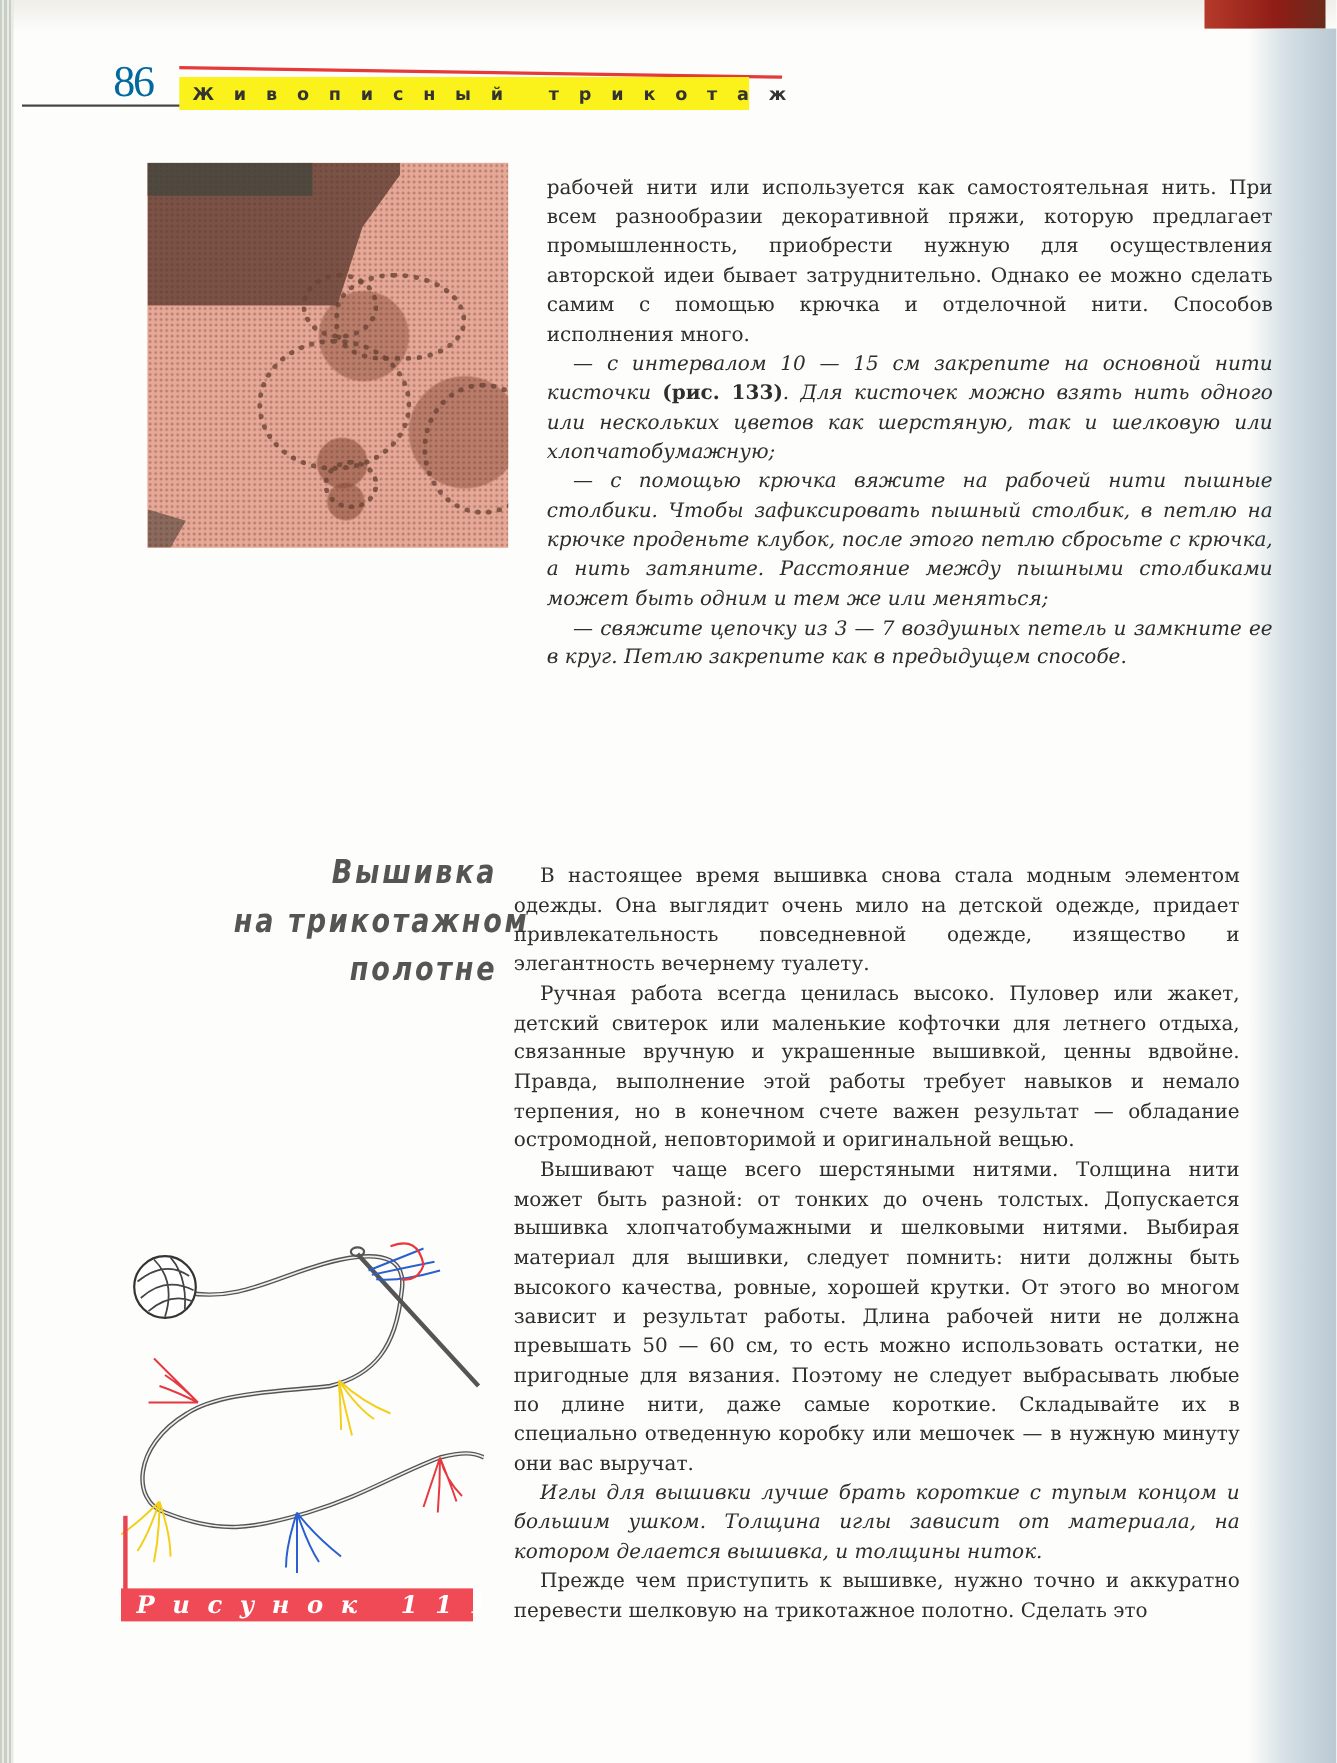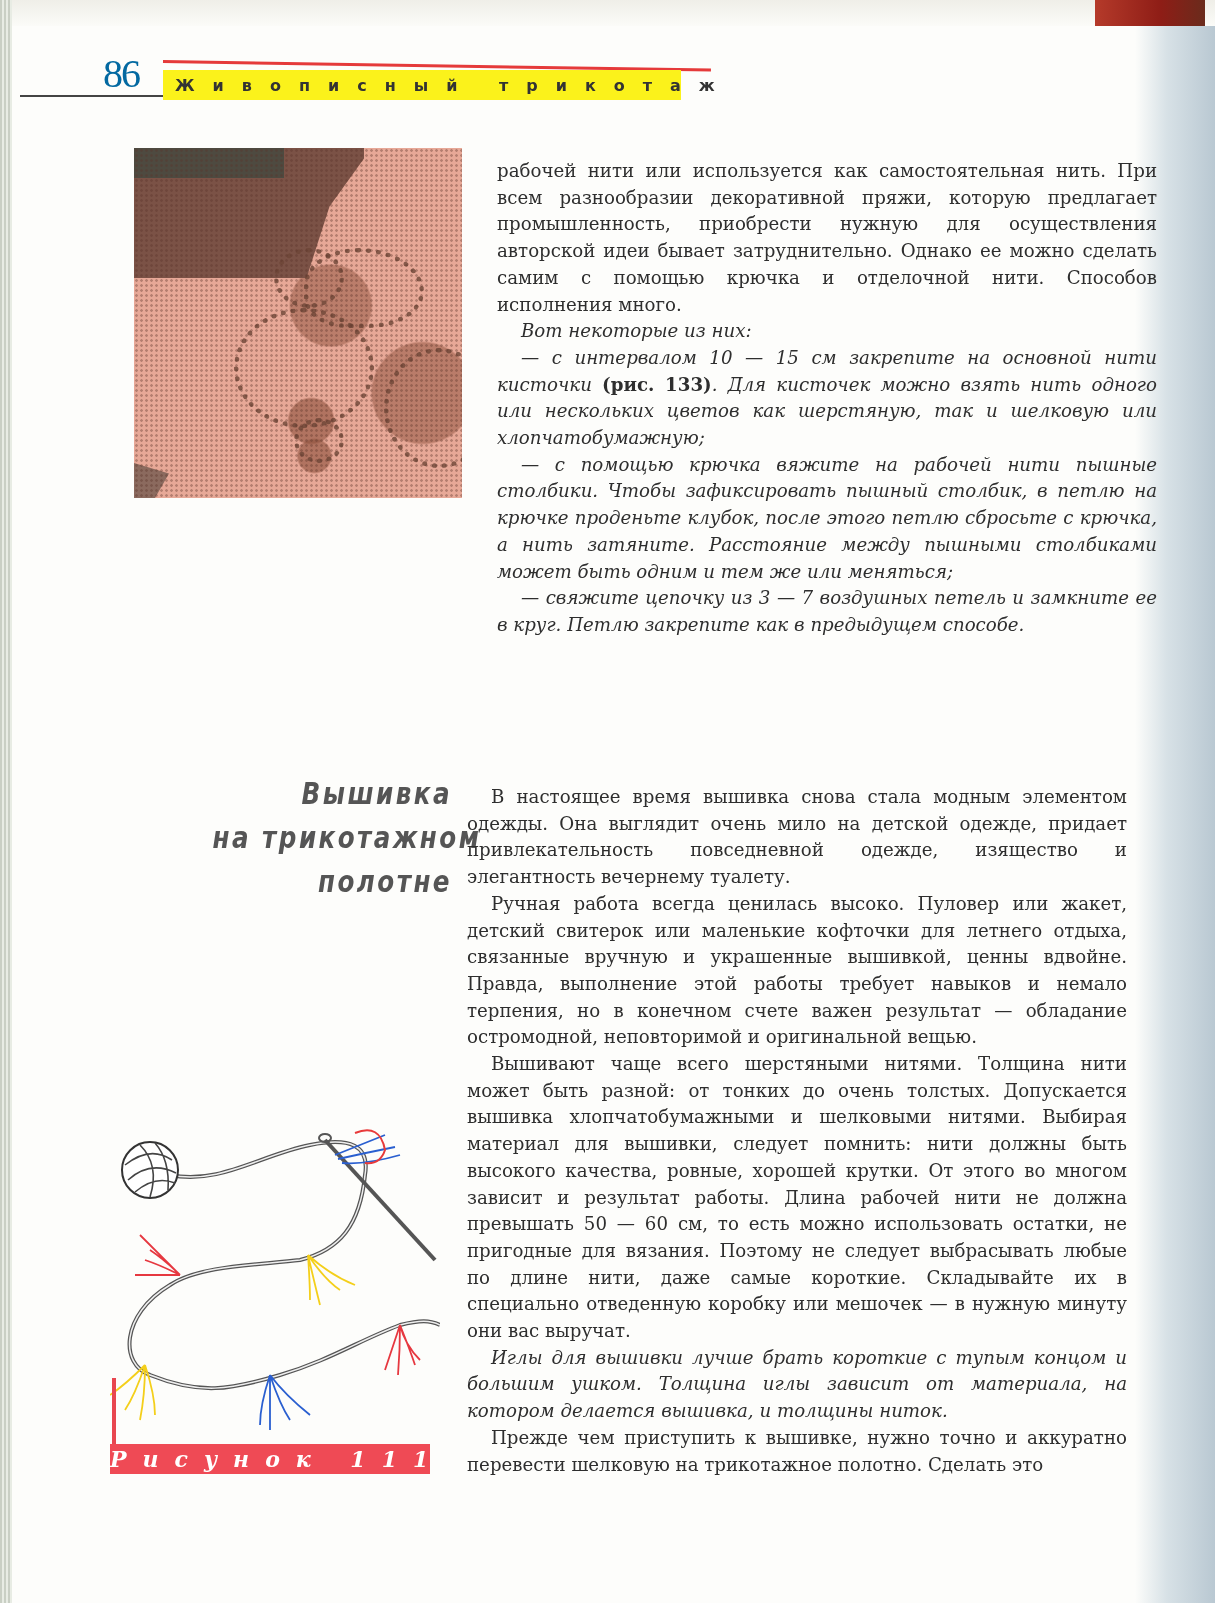--- a/index.html
+++ b/index.html
@@ -94,21 +94,21 @@
   .figure {
     position: absolute; left: 110px; top: 1125px; width: 330px; height: 340px;
   }
   .fig-frame-left {
     position: absolute; left: 112px; top: 1378px; width: 4px; height: 85px; background: #e8464f;
   }
   .fig-caption {
     position: absolute; left: 110px; top: 1444px; width: 320px; height: 30px;
     background: #ef4a55; color: #fff;
     font-family: "DejaVu Serif", serif; font-weight: bold; font-style: italic; font-size: 22px;
-    display: flex; align-items: center; padding-left: 0; box-sizing: border-box;
+    display: flex; align-items: center; padding-left: 14px; box-sizing: border-box;
     letter-spacing: 16px; white-space: nowrap;
   }
 </style>
 </head>
 <body>
 
 <div class="top-edge"></div>
 <div class="top-red"></div>
 <div class="spine"></div>
 <div class="right-edge"></div>
@@ -125,21 +125,20 @@
   <div class="flower" style="left:140px;top:100px;width:60px;height:50px;"></div>
   <div class="flower" style="left:170px;top:100px;width:110px;height:70px;border-radius:50% 60% 50% 40%;"></div>
   <div class="flower" style="left:100px;top:160px;width:130px;height:110px;"></div>
   <div class="flower" style="left:160px;top:270px;width:40px;height:35px;"></div>
   <div class="flower" style="left:250px;top:200px;width:100px;height:110px;"></div>
   <div class="texture"></div>
 </div>
 
 <div class="text-block block-top">
   <p>рабочей нити или используется как самостоятельная нить. При всем разнообразии декоративной пряжи, которую предлагает промышленность, приобрести нужную для осуществления авторской идеи бывает затруднительно. Однако ее можно сделать самим с помощью крючка и отделочной нити. Способов исполнения много.</p>
-  <p class="ind italic">Вот некоторые из них:</p>
   <p class="ind italic"><span>— с интервалом 10 — 15 см закрепите на основной нити кисточки </span><span class="ref-bold">(рис. 133)</span><span>. Для кисточек можно взять нить одного или нескольких цветов как шерстяную, так и шелковую или хлопчатобумажную;</span></p>
   <p class="ind italic">— с помощью крючка вяжите на рабочей нити пышные столбики. Чтобы зафиксировать пышный столбик, в петлю на крючке проденьте клубок, после этого петлю сбросьте с крючка, а нить затяните. Расстояние между пышными столбиками может быть одним и тем же или меняться;</p>
   <p class="ind italic">— свяжите цепочку из 3 — 7 воздушных петель и замкните ее в круг. Петлю закрепите как в предыдущем способе.</p>
 </div>
 
 <div class="section-title">
   <div>Вышивка</div>
   <div>на трикотажном</div>
   <div>полотне</div>
 </div>

